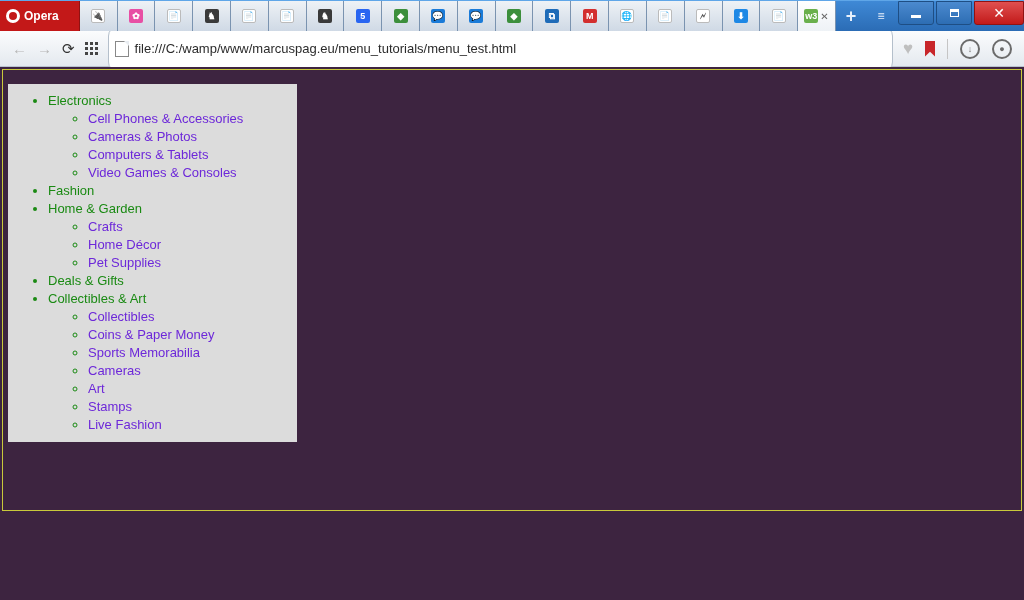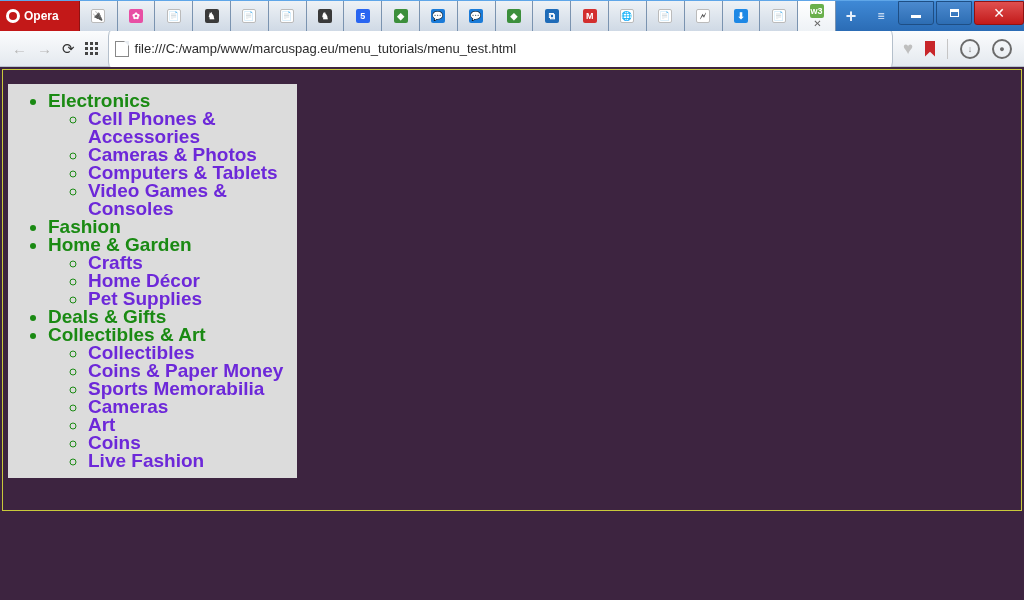--- a/index.html
+++ b/index.html
@@ -52,21 +52,20 @@
     align-items: center;
     justify-content: center;
     font-size: 10px;
     color: #555;
     position: relative;
     overflow: hidden;
     box-sizing: border-box;
   }
   .tab.active {
     background: linear-gradient(#ffffff, #eef2f6);
-    flex-direction: column;
   }
   .tab .fav {
     width: 14px; height: 14px;
     display: flex;
     align-items: center;
     justify-content: center;
     font-size: 12px;
   }
   .tab .tab-close {
     font-size: 10px;
@@ -252,24 +251,23 @@
     width: 289px;
     background: #dcdcdc;
     padding: 8px 4px 8px 0;
     box-sizing: border-box;
   }
 
   .top-list {
     list-style: disc;
     margin: 0;
     padding-left: 40px;
-    font-size: 19px;
+    font-size: 13px;
     line-height: 18px;
     color: #1a8a13;
-    font-weight: bold;
   }
   .top-list > li {
     color: #1a8a13;
   }
   .top-list > li > .cat-label {
     color: #1a8a13;
   }
   .top-list > li::marker {
     color: #1a8a13;
   }
@@ -467,18 +465,18 @@
             <li>Home Décor</li>
             <li>Pet Supplies</li>
           </ul></li>
         <li><span class="cat-label">Deals &amp; Gifts</span></li>
         <li><span class="cat-label">Collectibles &amp; Art</span><ul class="sub-list">
             <li>Collectibles</li>
             <li>Coins &amp; Paper Money</li>
             <li>Sports Memorabilia</li>
             <li>Cameras</li>
             <li>Art</li>
-            <li>Coins</li>
+            <li>Stamps</li>
             <li>Live Fashion</li>
           </ul></li>
       </ul>
   </div>
 </div>
 
 </body></html>

